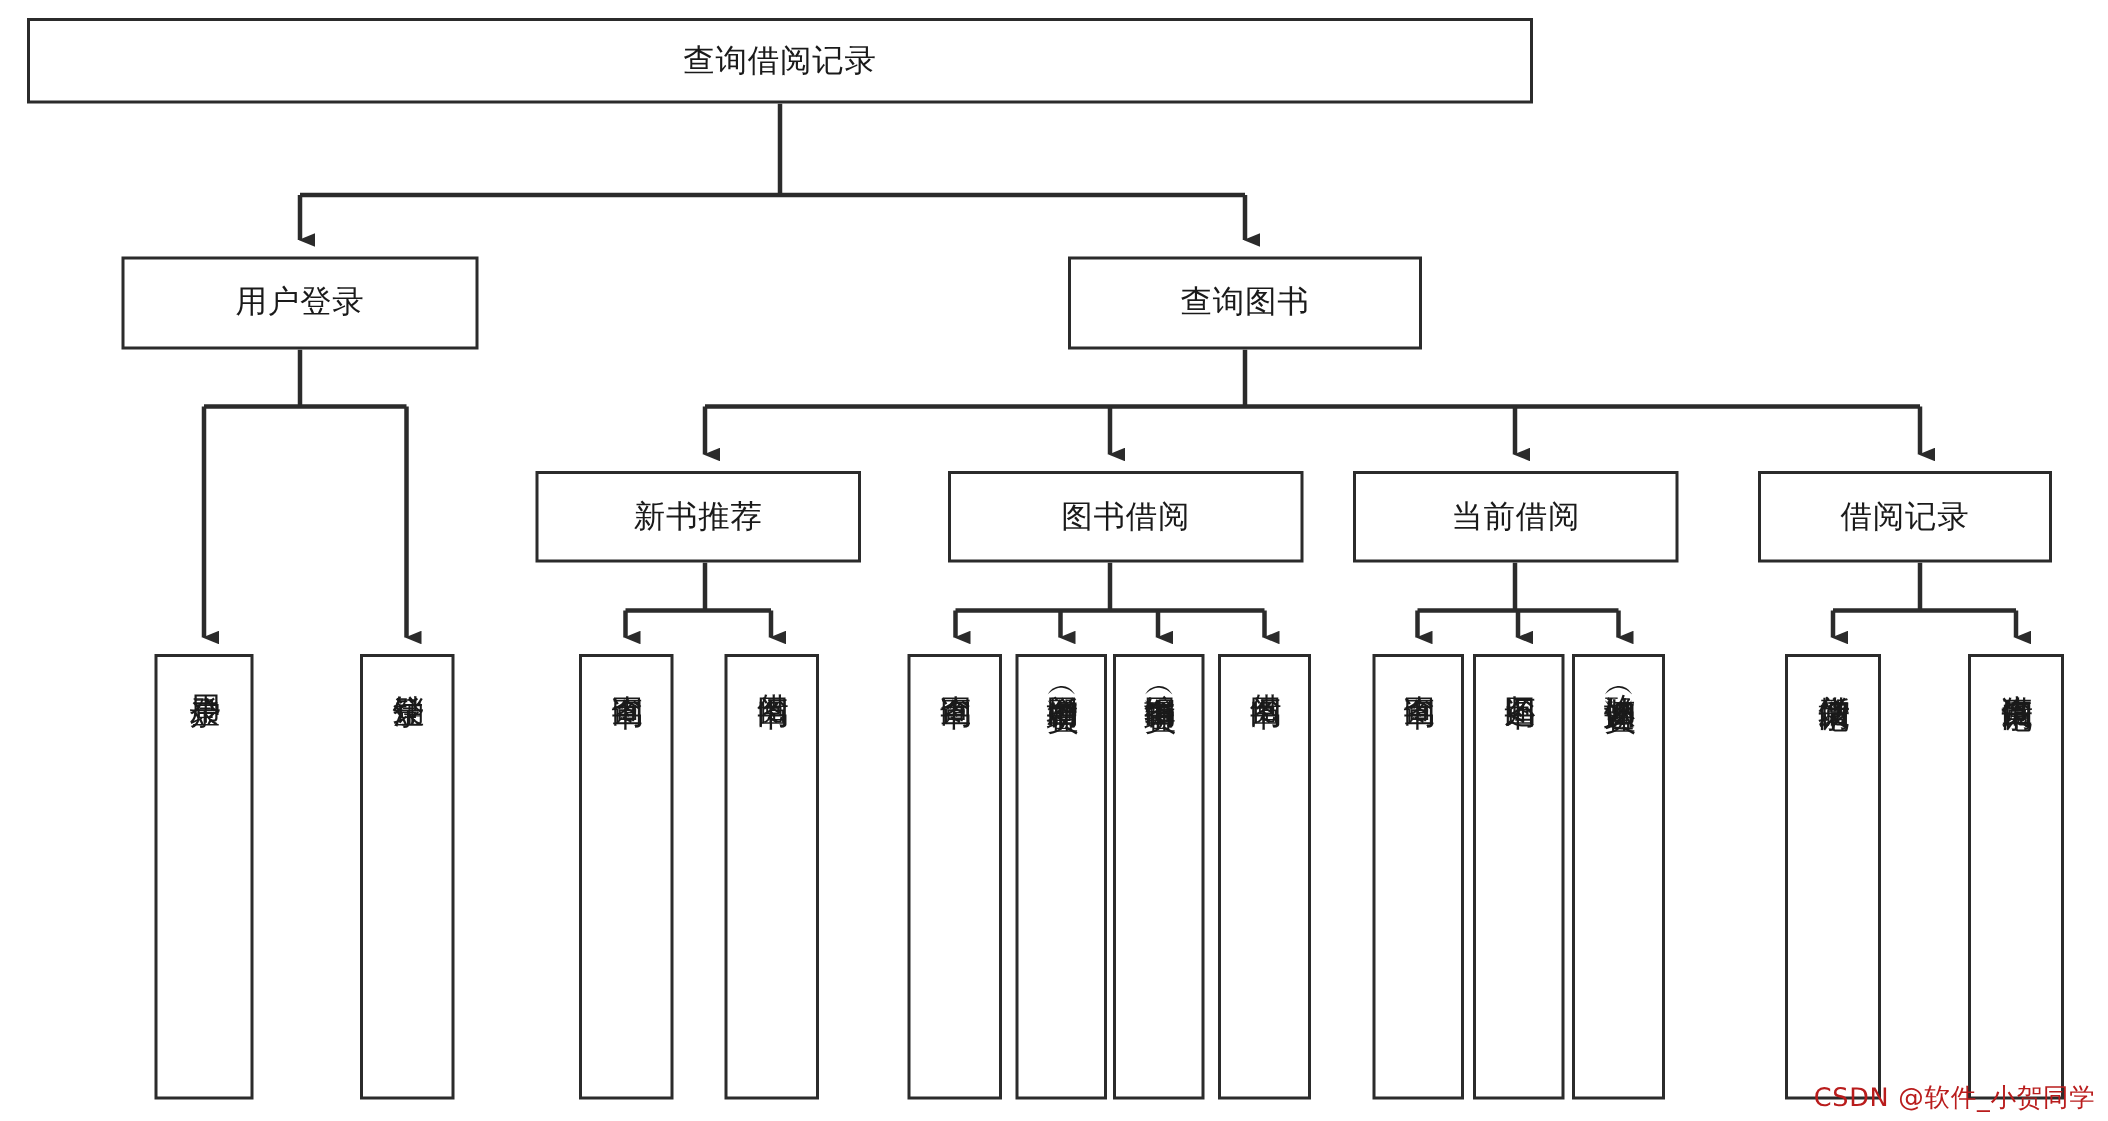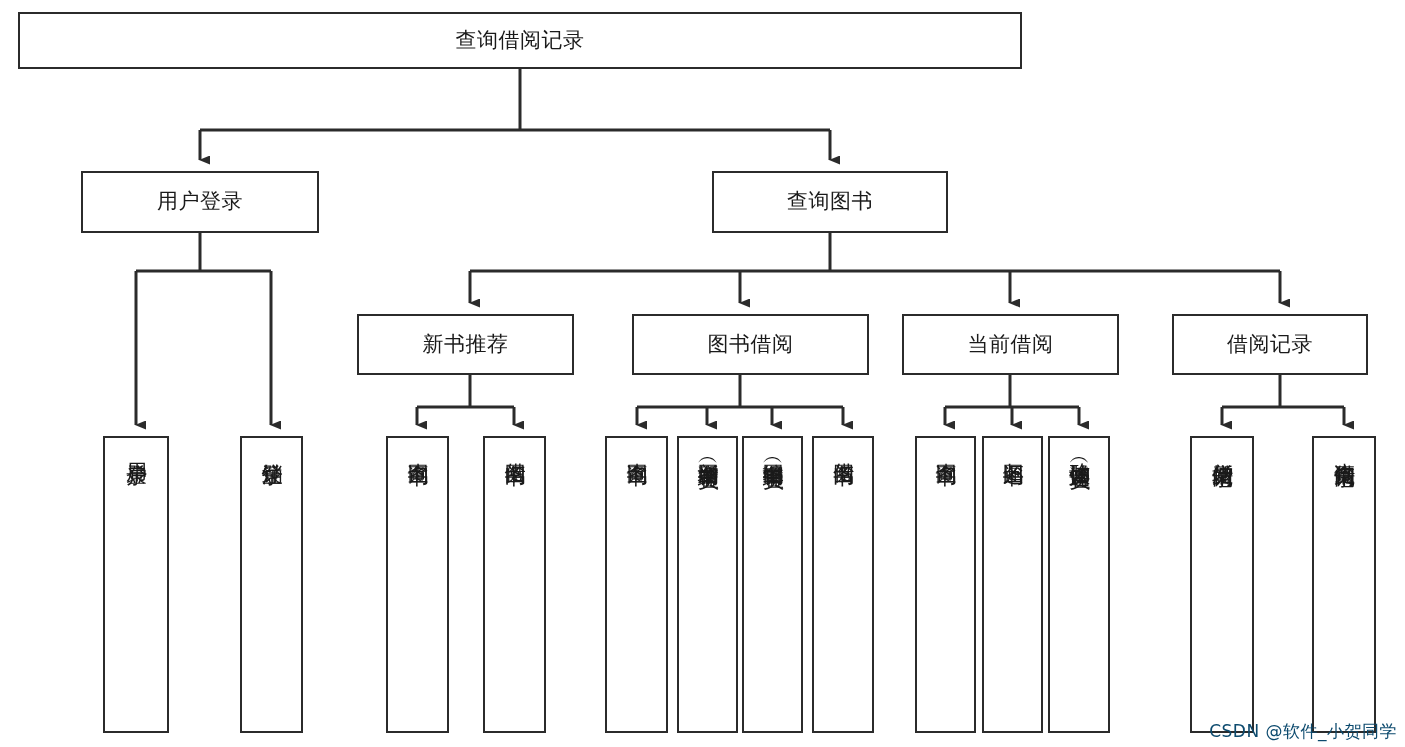--- a/index.html
+++ b/index.html
@@ -55,21 +55,21 @@
     line-height: 1.22;
     letter-spacing: 1px;
     text-align: left;
     white-space: normal;
   }
   #watermark {
     position: absolute;
     right: 8px;
     bottom: 4px;
     font-size: 17px;
-    color: #0c4a6e;
+    color: #b91c1c;
     letter-spacing: 0.5px;
     white-space: nowrap;
     pointer-events: none;
   }
 </style>
 </head>
 <body>
 
 <div id="diagram-root">
 

